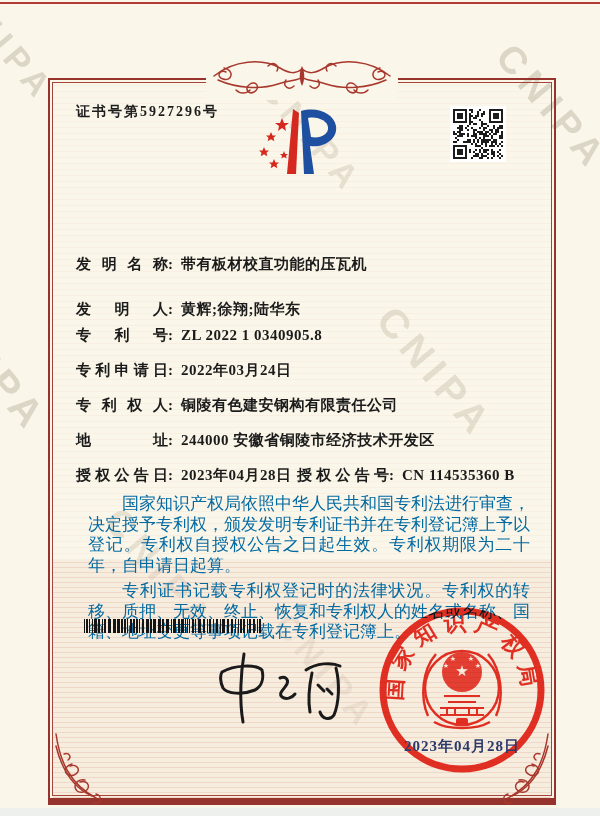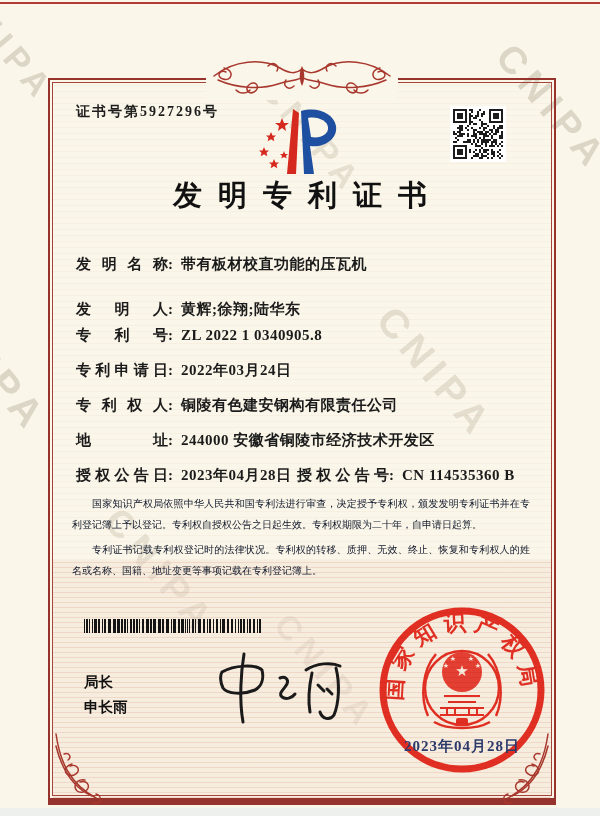--- a/index.html
+++ b/index.html
@@ -34,21 +34,21 @@
   .title{position:absolute;left:0;top:176px;width:600px;text-align:center;font-size:29px;font-weight:bold;
          color:#111;letter-spacing:16px;padding-left:16px;box-sizing:border-box;}
 
   .frow{position:absolute;left:76px;font-size:15px;font-weight:600;color:#1b1b1b;white-space:nowrap;}
   .flabel{display:inline-block;width:92px;text-align:justify;text-align-last:justify;}
   .fcolon{display:inline-block;margin-right:8px;}
   .fvalue{letter-spacing:0.5px;}
   .frow2{position:absolute;left:297px;font-size:15px;font-weight:600;color:#1b1b1b;white-space:nowrap;}
 
   .paras{position:absolute;left:72px;top:494px;width:458px;}
-  .paras p{margin:0 0 5px 0;font-size:10px;line-height:20.5px;color:#0f172a;text-indent:2em;text-align:justify;}
+  .paras p{margin:0 0 5px 16px;font-size:17px;line-height:20.5px;color:#0369a1;text-indent:2em;text-align:justify;}
 
   .barcode{position:absolute;left:84px;top:619px;}
   .director{position:absolute;left:84px;top:670px;font-size:14.5px;font-weight:600;color:#111;line-height:25px;}
   .signature{position:absolute;left:192px;top:648px;}
 
   .seal{position:absolute;left:376px;top:604px;mix-blend-mode:multiply;opacity:0.95;}
   .sealdate{position:absolute;left:376px;top:737px;width:172px;text-align:center;font-size:15px;
             font-weight:bold;color:#2b3a6b;letter-spacing:1px;}
 
   .pagefooter{position:absolute;left:48px;top:781px;width:508px;text-align:center;font-size:11.5px;color:#222;font-weight:600;}
@@ -333,21 +333,20 @@
           <rect x="36" y="0" width="14" height="14"></rect>
           <rect fill="#fff" x="38" y="2" width="10" height="10"></rect>
           <rect x="40" y="4" width="6" height="6"></rect>
           <rect x="0" y="36" width="14" height="14"></rect>
           <rect fill="#fff" x="2" y="38" width="10" height="10"></rect>
           <rect x="4" y="40" width="6" height="6"></rect>
         </g>
       </svg>
   </div>
 
-  <div class="title">发明专利证书</div>
 
   <div class="frow" style="top:255px">
     <span class="flabel">发明名称</span><span class="fcolon">:</span><span class="fvalue">带有板材校直功能的压瓦机</span>
   </div>
   <div class="frow" style="top:300px">
     <span class="flabel">发明人</span><span class="fcolon">:</span><span class="fvalue">黄辉;徐翔;陆华东</span>
   </div>
   <div class="frow" style="top:326px">
     <span class="flabel">专利号</span><span class="fcolon">:</span><span class="fvalue">ZL 2022 1 0340905.8</span>
   </div>
@@ -423,24 +422,20 @@
         <rect x="156" y="0" width="2" height="14"></rect>
         <rect x="159" y="0" width="2" height="14"></rect>
         <rect x="163" y="0" width="1" height="14"></rect>
         <rect x="165" y="0" width="2" height="14"></rect>
         <rect x="169" y="0" width="2" height="14"></rect>
         <rect x="173" y="0" width="1" height="14"></rect>
         <rect x="175" y="0" width="2" height="14"></rect>
       </g>
     </svg>
 
-  <div class="director">
-    <div>局长</div>
-    <div>申长雨</div>
-  </div>
 
   <svg class="signature" width="155" height="80" viewBox="0 0 155 80">
     <g stroke="#1a1a1a" fill="none" stroke-width="3" stroke-linecap="round" stroke-linejoin="round">
       <path d="M52 6 C49 24 47 52 51 74"></path>
       <path d="M30 24 C42 17 64 16 70 22 C72 30 70 38 63 42 C51 47 35 46 31 40 C28 34 28 27 30 24"></path>
       <path d="M88 30 C93 28 97 31 95 36 C91 43 86 45 90 49 C94 52 100 50 103 46"></path>
       <path d="M114 22 C124 15 140 14 148 18"></path>
       <path d="M120 25 C117 39 116 53 118 64"></path>
       <path d="M144 20 C148 36 147 55 142 67 C138 73 130 71 128 64"></path>
       <path d="M126 37 l6 6"></path>

